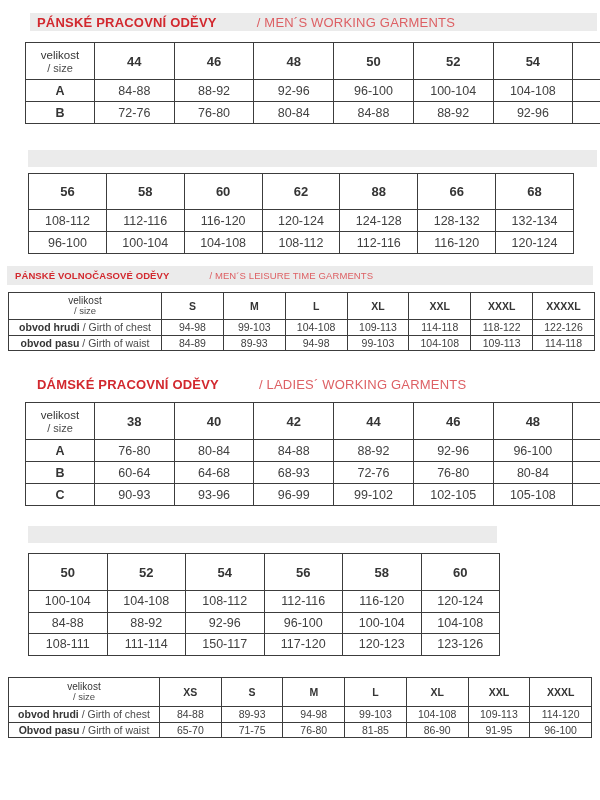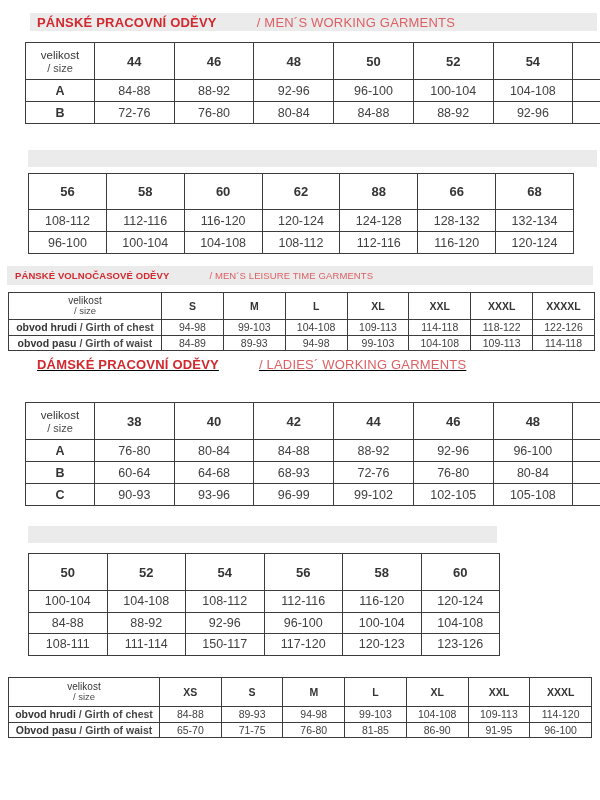--- a/index.html
+++ b/index.html
@@ -50,21 +50,21 @@
   .t-cont2 thead th{font-size:13px;}
   .t-cont2 tbody td{font-size:12.5px;}
 
   .t-cont5 table{width:472px;}
   .t-cont5 thead tr{height:37px;}
   .t-cont5 tbody tr{height:21.5px;}
   .t-cont5 thead th{font-size:13px;}
   .t-cont5 tbody td{font-size:12.5px;}
 
   
-  .t-sm tbody th span{font-weight:bold;color:#4a4a4a;}
+  .t-sm tbody th span{font-weight:normal;color:#4a4a4a;}
   .t-sm .corner .c1{font-size:10px;line-height:11px;}
   .t-sm .corner .c2{font-size:9.5px;line-height:10.5px;}
 
   .t-sm3 table{width:587px;}
   .t-sm3 thead tr{height:27px;}
   .t-sm3 tbody tr{height:15.5px;}
   .t-sm3 thead th{font-size:10.5px;}
   .t-sm3 tbody td,.t-sm3 tbody th{font-size:10.5px;}
   .t-sm3 thead th:first-child{width:152px;}
 
@@ -205,21 +205,21 @@
           <td>94-98</td>
           <td>99-103</td>
           <td>104-108</td>
           <td>109-113</td>
           <td>114-118</td>
         </tr>
       </tbody>
     </table>
   </div>
 
-<div class="title title-lg" style="left:37px;top:355px;height:18px;text-decoration:underline;">
+<div class="title title-lg" style="left:37px;top:375px;height:18px;">
   <span class="cz">DÁMSKÉ PRACOVNÍ ODĚVY</span>
   <span class="en">/ LADIES´ WORKING GARMENTS</span>
 </div>
 
 <div class="twrap clip t-big" style="left:25px;top:402px;width:575px;height:120px;">
     <table>
       <thead>
         <tr>
           <th class="corner">
             <div class="c1">velikost</div>

